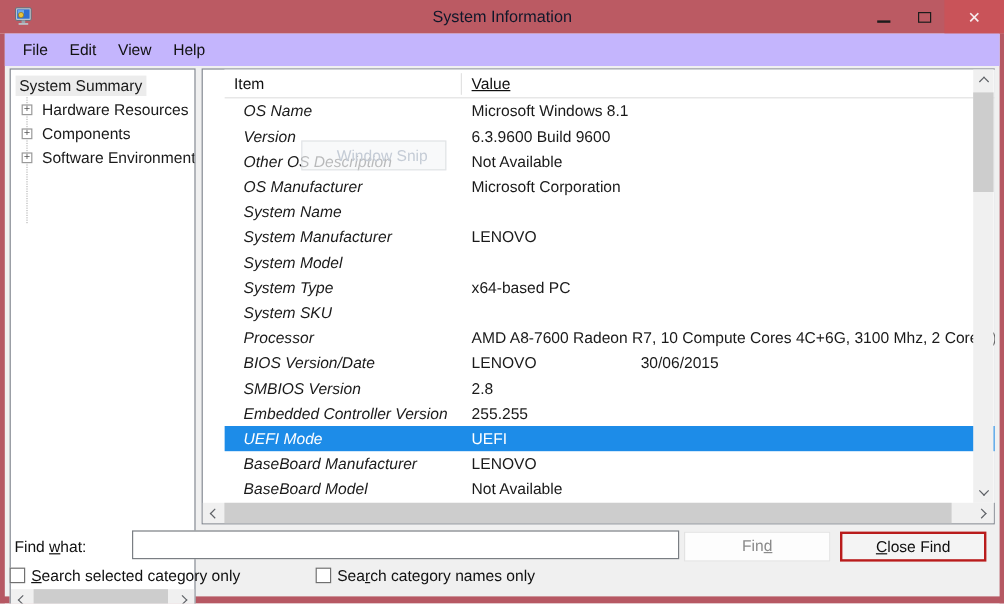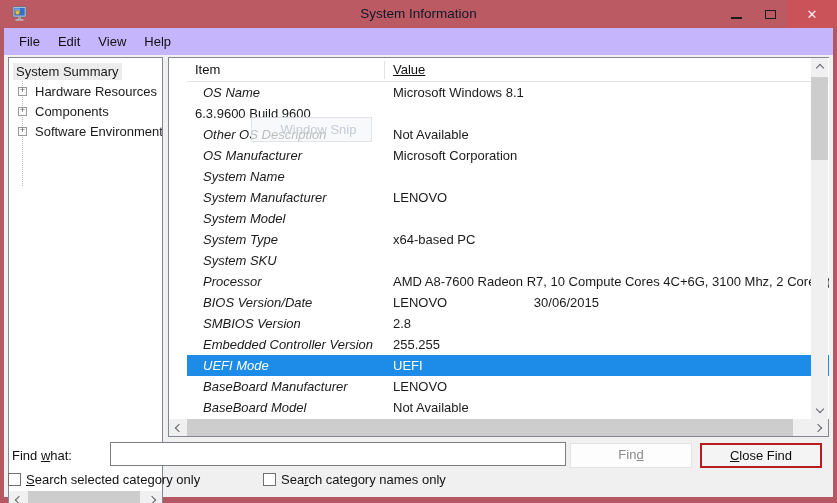--- a/index.html
+++ b/index.html
@@ -188,20 +188,21 @@
     <div class="thead">
       <div class="th item">Item</div>
       <div class="th value">Value</div>
     </div>
     <div id="rows">
         <div class="trow">
           <div class="cell item">OS Name</div>
           <div class="cell value">Microsoft Windows 8.1</div>
         </div>
         <div class="trow">
+          <div class="cell item">Version</div>
           <div class="cell value">6.3.9600 Build 9600</div>
         </div>
         <div class="trow">
           <div class="cell item">Other OS Description</div>
           <div class="cell value">Not Available</div>
         </div>
         <div class="trow">
           <div class="cell item">OS Manufacturer</div>
           <div class="cell value">Microsoft Corporation</div>
         </div>

